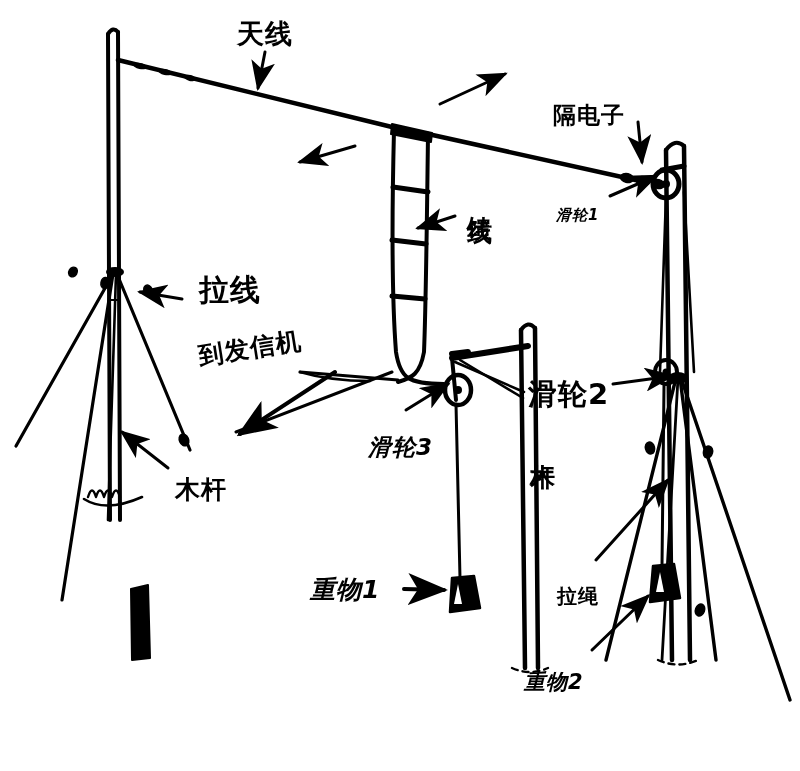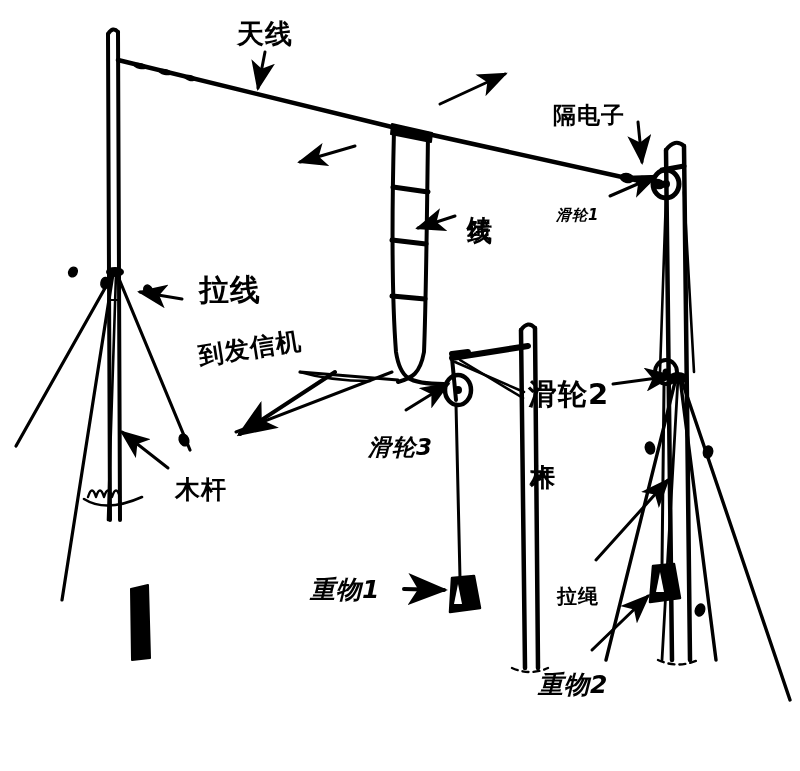--- a/index.html
+++ b/index.html
@@ -179,15 +179,15 @@
 <div class="lbl it" style="left:368px;top:432px;font-size:23px;">滑轮3</div>
 
 <div class="lbl" style="left:175px;top:473px;font-size:25px;">木杆</div>
 
 <div class="lbl vert" style="left:526px;top:443px;font-size:25px;">木杆</div>
 
 <div class="lbl it" style="left:310px;top:573px;font-size:25px;font-style:italic;">重物1</div>
 
 <div class="lbl" style="left:557px;top:583px;font-size:20px;">拉绳</div>
 
-<div class="lbl it" style="left:538px;top:668px;font-size:25px;">重物2</div>
+<div class="lbl it" style="left:524px;top:668px;font-size:21px;">重物2</div>
 
 </div>
 
 </body></html>

